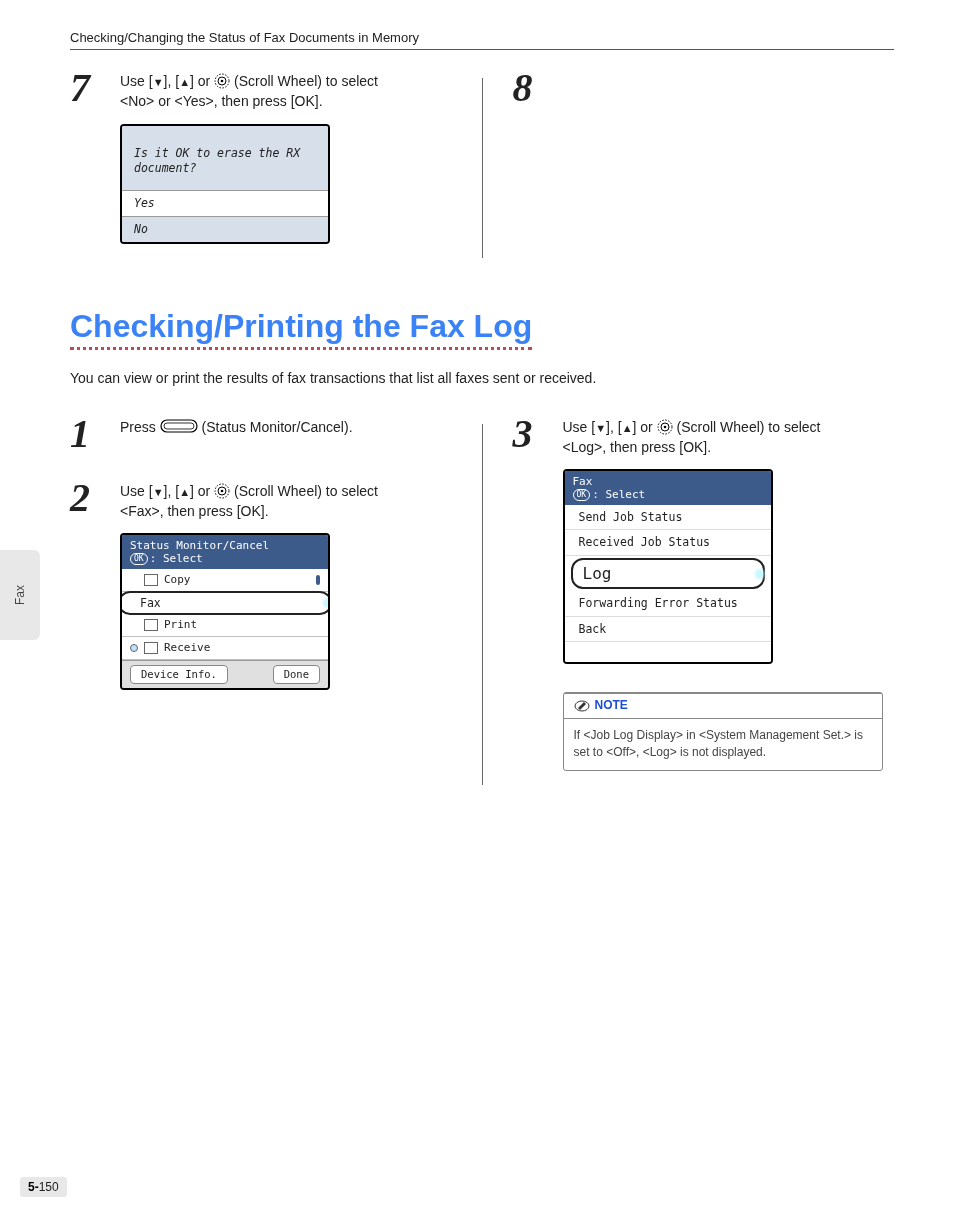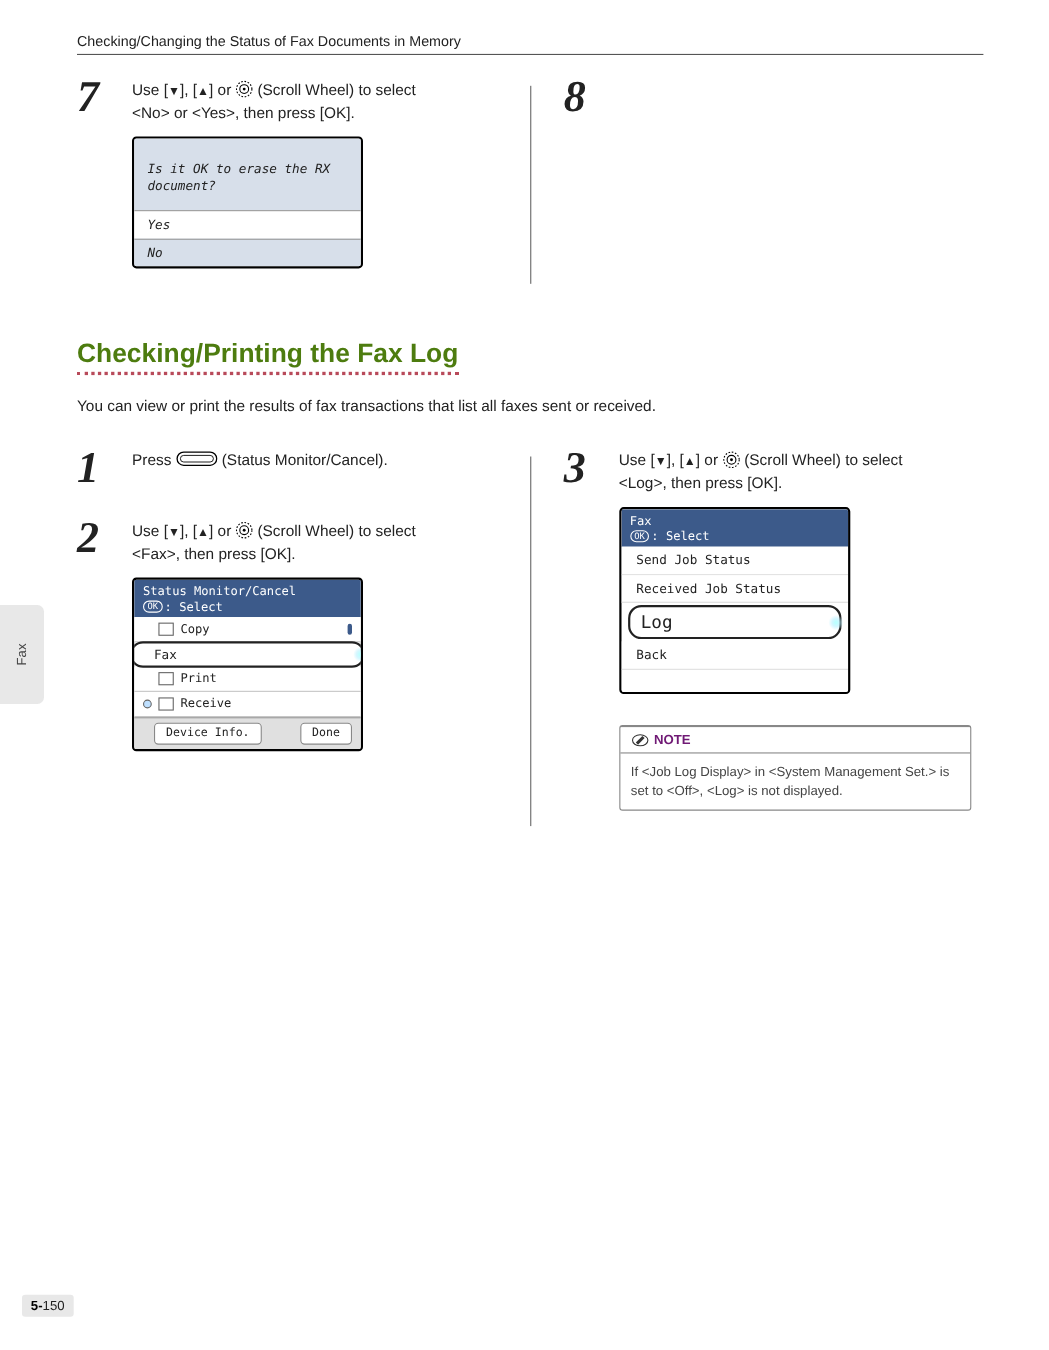--- a/index.html
+++ b/index.html
@@ -79,23 +79,23 @@
     width: 16px; height: 16px;
     vertical-align: -3px;
   }
   .icon-oval {
     display: inline-flex;
     width: 38px; height: 14px;
     vertical-align: -1px;
   }
   .section-heading {
     margin: 40px 0 20px 0;
-    font-size: 24px;
+    font-size: 32px;
     font-weight: bold;
-    color: #4d7c0f;
+    color: #3b82f6;
     border-bottom: 3px dotted #b84a5a;
     display: inline-block;
     padding-bottom: 2px;
   }
   .section-intro {
     font-size: 14px;
     margin-bottom: 28px;
   }
 
   
@@ -192,42 +192,41 @@
     background: radial-gradient(circle,#bff 10%,rgba(180,240,255,0.6) 35%,transparent 70%);
   }
   .lcd-footer {
     display:flex; justify-content:space-between;
     padding:4px 8px; background:#e0e0e0; font-size:10.5px;
     border-top:1px solid #999;
   }
   .lcd-footer span {
     background:#fff; border:1px solid #888; border-radius:4px;
     padding:1px 10px;
-    margin-left:10px;
   }
 
   .lcd-plain-row {
     padding:4px 14px;
     font-size:11.5px;
     background:#fff;
     border-bottom:1px solid #ddd;
   }
   .lcd-plain-row:last-of-type { border-bottom:none; }
   .lcd-blank { height:20px; background:#fff; }
 
   
   .note-box {
     border:1px solid #888; border-radius:3px;
     padding:8px 10px; margin-top:28px;
     font-size:12px; color:#444; width: 320px;
   }
   .note-box .note-title {
     font-family: Arial, sans-serif;
     font-weight: bold;
-    color:#701a75; margin-bottom:6px;
+    color:#1d4ed8; margin-bottom:6px;
     display:flex; align-items:center; gap:5px;
     border-top:1px solid #888; border-bottom:1px solid #888;
     margin:-8px -10px 8px -10px; padding:3px 10px;
   }
   .note-box .note-title svg { width:16px; height:16px; }
 
 </style>
 </head>
 <body>
 
@@ -373,20 +372,21 @@
             <div><span class="ok">OK</span><span>: Select</span></div>
           </div>
           <div class="lcd-plain-row">Send Job Status</div>
           <div class="lcd-plain-row">Received Job Status</div>
           <div class="lcd-sel-simple" style="position:relative;">
             <div class="inner">
               <span>Log</span>
               <span class="glow"></span>
             </div>
           </div>
+          <div class="lcd-plain-row">Forwarding Error Status</div>
           <div class="lcd-plain-row">Back</div>
           <div class="lcd-blank"></div>
         </div>
 
         
         <div class="note-box">
           <div class="note-title">
             <svg viewBox="0 0 16 16">
                 <ellipse cx="8" cy="8" rx="7" ry="5" fill="none" stroke="#333"></ellipse>
                 <path d="M4 10 L10 4 L12 6 L6 12 Z" fill="#333"></path>

